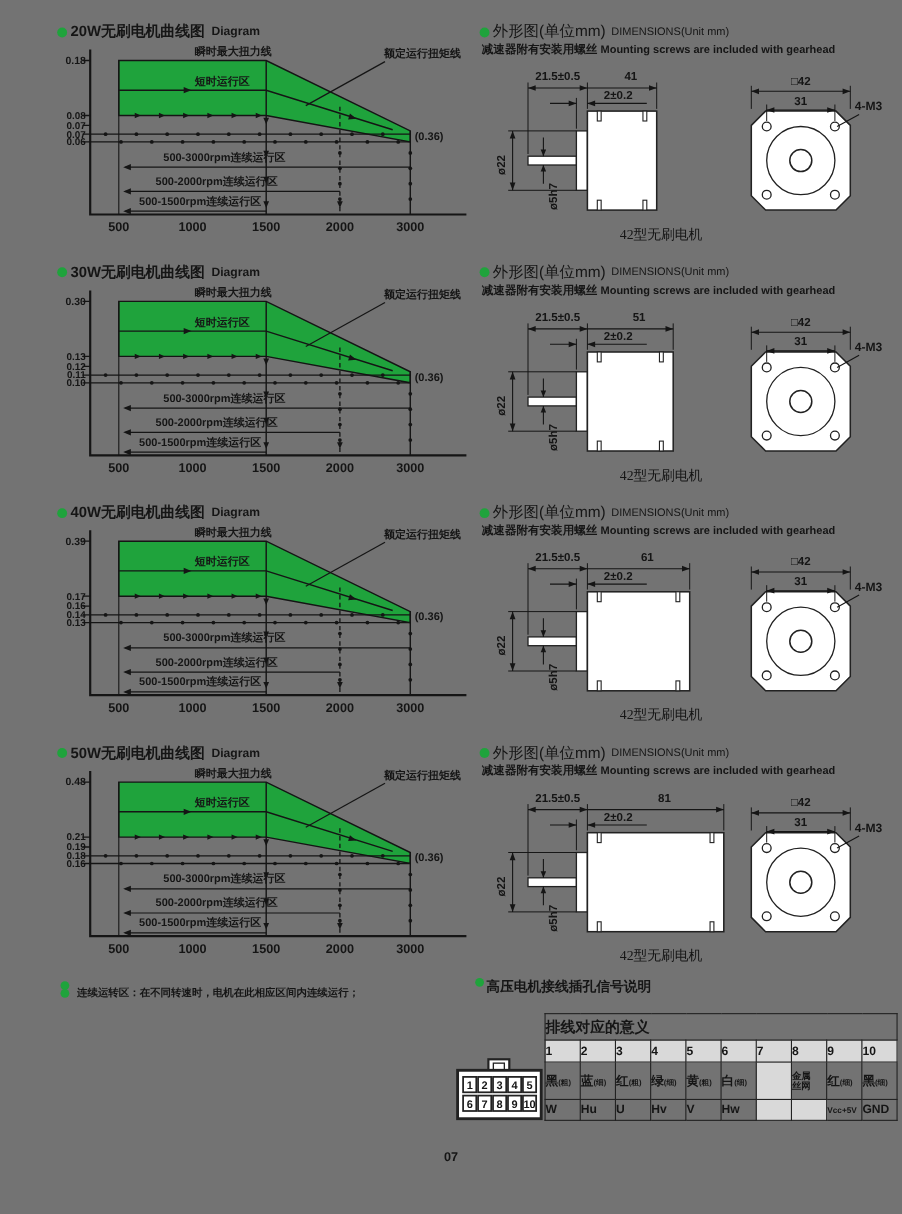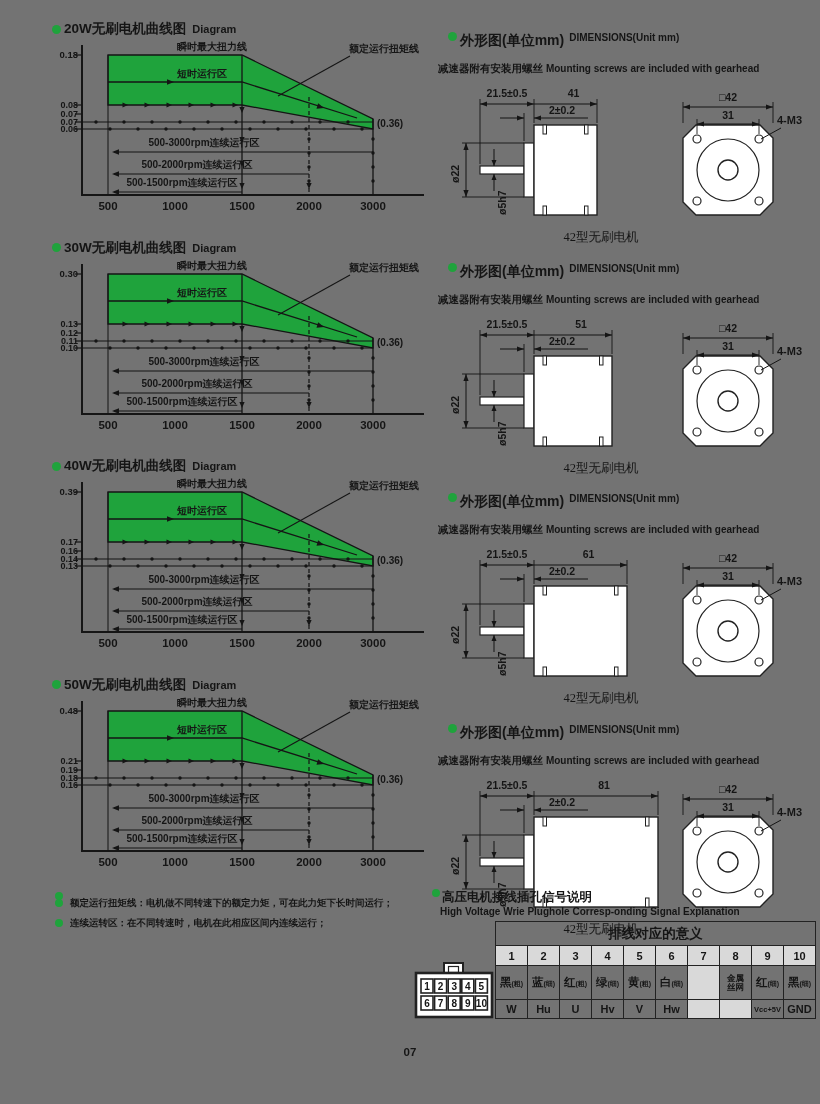--- a/index.html
+++ b/index.html
@@ -7,35 +7,35 @@
         font-family:"Liberation Sans","DejaVu Sans",sans-serif;color:#151515;}
   .col-left{position:absolute;left:52px;top:20px;width:382px;}
   .col-right{position:absolute;left:436px;top:20px;width:382px;}
   .chart-block,.dim-block{height:218.5px;}
   .blk-title{margin:0 0 1px 0;font-size:13.5px;font-weight:bold;display:flex;align-items:center;}
   .blk-title .t-en{font-size:11px;margin-left:6px;}
   .bullet{width:9px;height:9px;border-radius:50%;background:var(--green,#1fa33c);display:inline-block;margin-right:3px;flex:0 0 auto;}
   svg.chart{display:block;width:378px;height:178px;}
   svg.dim{display:block;width:382px;height:152px;margin-top:1px;}
   svg text{font-family:"Liberation Sans","DejaVu Sans",sans-serif;}
-  .dim-head{margin:12px;font-size:14px;font-weight:bold;display:flex;align-items:flex-start;}
+  .dim-head{margin:0;font-size:14px;font-weight:normal;display:flex;align-items:center;}
   .dim-head .en{font-size:10px;margin-left:5px;}
   .dim-sub{margin:0 0 0 2px;font-size:10.5px;font-weight:bold;}
   .dim-sub .en{font-size:10px;}
   .dim-caption{margin:0;width:330px;text-align:center;font-size:12.5px;font-family:"Liberation Serif","DejaVu Serif",serif;}
   .notes{position:absolute;left:55px;top:889px;width:376px;margin:0;padding:0;list-style:none;}
   .notes li{position:relative;padding-left:15px;font-size:9.5px;font-weight:bold;line-height:13px;margin-bottom:7px;}
   .nbullet{position:absolute;left:0;top:3px;width:8px;height:8px;border-radius:50%;background:var(--green,#1fa33c);}
   .plug{position:absolute;left:410px;top:889px;width:410px;height:160px;}
   .plug-title{margin:0 0 0 22px;font-size:12.5px;font-weight:bold;display:flex;align-items:flex-start;}
   .plug-title .bullet-sm{width:8px;height:8px;border-radius:50%;background:var(--green,#1fa33c);display:inline-block;margin-right:2px;}
   .plug-sub{margin:0 0 0 30px;font-size:10px;font-weight:bold;}
   svg.connector{position:absolute;left:3px;top:68px;width:84px;height:64px;}
   table.plug-table{position:absolute;left:85px;top:32px;border-collapse:collapse;table-layout:fixed;}
-  table.plug-table td{border:1.6px solid #222;text-align:center;vertical-align:middle;width:31px;padding:0;}
+  table.plug-table td{border:1.6px solid #222;vertical-align:middle;width:31px;padding:0;}
   td.th{font-size:13.5px;font-weight:bold;height:23px;}
   td.pin{background:#d9d9d9;font-size:11px;font-weight:bold;height:19px;}
   td.wire{font-size:11.5px;font-weight:bold;height:33px;}
   td.wire .sub{font-size:7px;}
   td.wire.metal{font-size:8.5px;line-height:9px;}
   td.sig{font-size:11px;font-weight:bold;height:18px;}
   td.sig.small{font-size:7.5px;}
   td.gray{background:#d9d9d9;}
   .pageno{position:absolute;left:0;right:0;top:1046px;text-align:center;font-size:11.5px;font-weight:bold;}
 </style>
@@ -673,30 +673,28 @@
           <text x="292" y="42" font-size="10.5" text-anchor="middle" font-weight="bold" fill="#151515">31</text>
           <text x="341" y="47" font-size="11" text-anchor="start" font-weight="bold" fill="#151515">4-M3</text>
           <line x1="345" y1="51" x2="325" y2="62" stroke="#151515" stroke-width="1"></line>
         </svg>
       <p class="dim-caption">42型无刷电机</p>
     </section>
   </div>
 
   <ul class="notes">
     <li><span class="nbullet"></span></li>
-    <li><span class="nbullet"></span><span>额定运行扭矩线：电机做不同转速下的额定力矩，可在此力矩下长时间运行；</span></li>
     <li><span class="nbullet"></span><span>连续运转区：在不同转速时，电机在此相应区间内连续运行；</span></li>
   </ul>
 
   <div class="plug">
     <h3 class="plug-title">
       <span class="bullet-sm"></span>
       <span>高压电机接线插孔信号说明</span>
     </h3>
-    <p class="plug-sub">High Voltage Wrie Plughole Corresp-onding Signal Explanation</p>
     <svg class="connector" viewBox="0 0 84 62">
         <rect x="31" y="5" width="19" height="13" fill="#fff" stroke="#222" stroke-width="2"></rect>
         <rect x="35.5" y="8.5" width="10" height="6" fill="#fff" stroke="#222" stroke-width="1.2"></rect>
         <rect x="3" y="15" width="76" height="44" fill="#fff" stroke="#222" stroke-width="2.6"></rect>
         <rect x="8" y="21" width="12" height="14" fill="#fff" stroke="#222" stroke-width="1.6"></rect>
         <text x="14" y="32" font-size="10" text-anchor="middle" font-weight="bold" fill="#151515">1</text>
         <rect x="21.6" y="21" width="12" height="14" fill="#fff" stroke="#222" stroke-width="1.6"></rect>
         <text x="27.6" y="32" font-size="10" text-anchor="middle" font-weight="bold" fill="#151515">2</text>
         <rect x="35.2" y="21" width="12" height="14" fill="#fff" stroke="#222" stroke-width="1.6"></rect>
         <text x="41.2" y="32" font-size="10" text-anchor="middle" font-weight="bold" fill="#151515">3</text>

